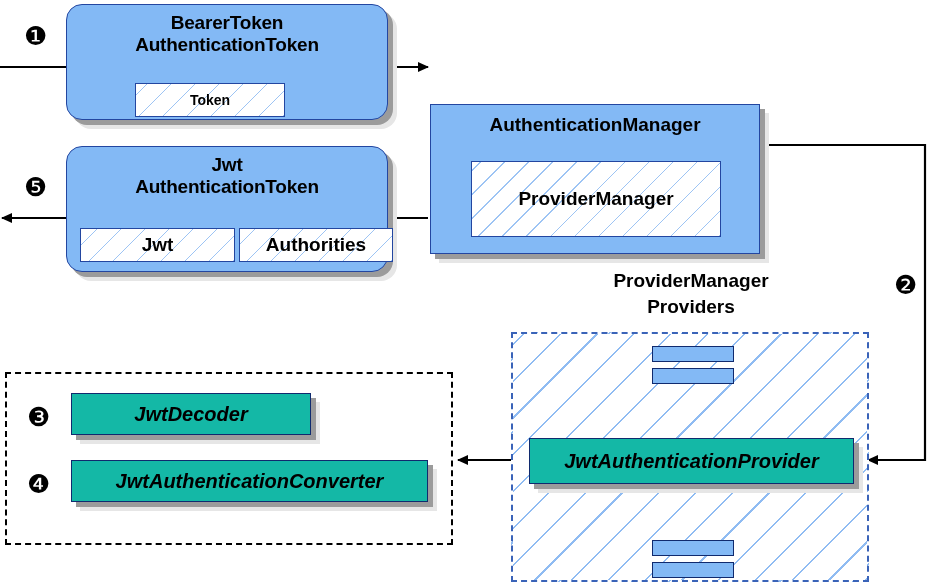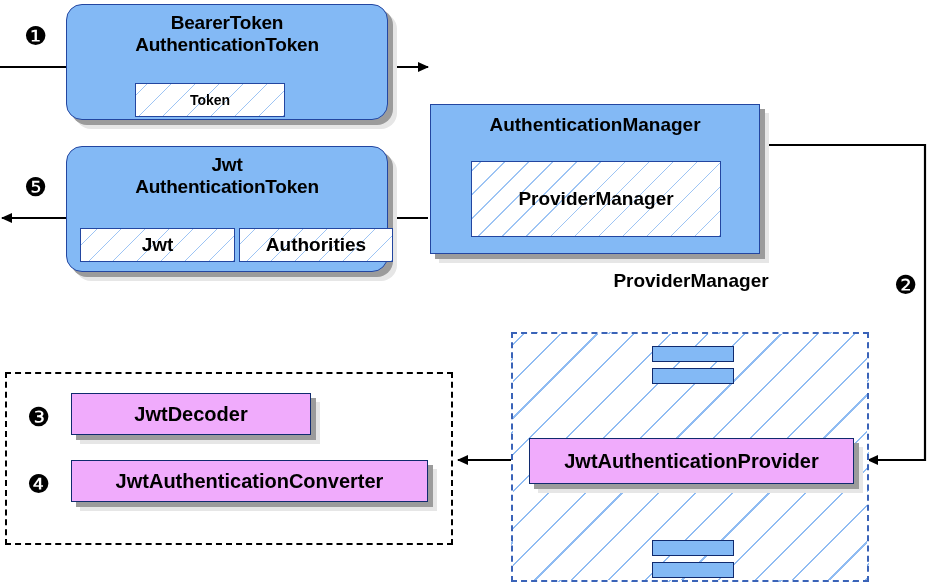--- a/index.html
+++ b/index.html
@@ -92,28 +92,29 @@
     position: absolute;
     box-sizing: border-box;
     background: #83b9f5;
     border: 1.5px solid #102a6e;
   }
 
   
   .solid-box {
     position: absolute;
     box-sizing: border-box;
-    background: #f0abfc;
+    background: #14b8a6;
     border: 1.5px solid #102a6e;
     box-shadow: 5px 5px 0 0 #9b9b9b, 9px 9px 0 0 #e6e6e6;
     display: flex;
     align-items: center;
     justify-content: center;
     font-weight: bold;
     color: #000;
+    font-style: italic;
   }
 
   
   .dotted-group {
     position: absolute;
     box-sizing: border-box;
     border: 2.5px dashed #000000;
     background: transparent;
   }
 
@@ -218,20 +219,21 @@
 
   <div class="node sq-box" style="left:430px; top:68px; width:330px; height:150px;">
     <div class="sq-title">AuthenticationManager</div>
     <div class="hatch-box" style="left:40px; top:56px; width:250px; height:76px; font-size:19px;">
       <span>ProviderManager</span>
     </div>
   </div>
 
   <div class="free-label" style="left:568px; top:268px; width:246px; font-size:19px;">
     <div>ProviderManager</div>
+    <div>Providers</div>
   </div>
 
   <div class="providers-group" style="left:511px; top:332px; width:358px; height:250px;"></div>
 
   <div class="bar" style="left:652px; top:346px; width:82px; height:16px;"></div>
   <div class="bar" style="left:652px; top:368px; width:82px; height:16px;"></div>
 
   <div class="solid-box" style="left:529px; top:438px; width:325px; height:46px; font-size:20px;">
     <span>JwtAuthenticationProvider</span>
   </div>

